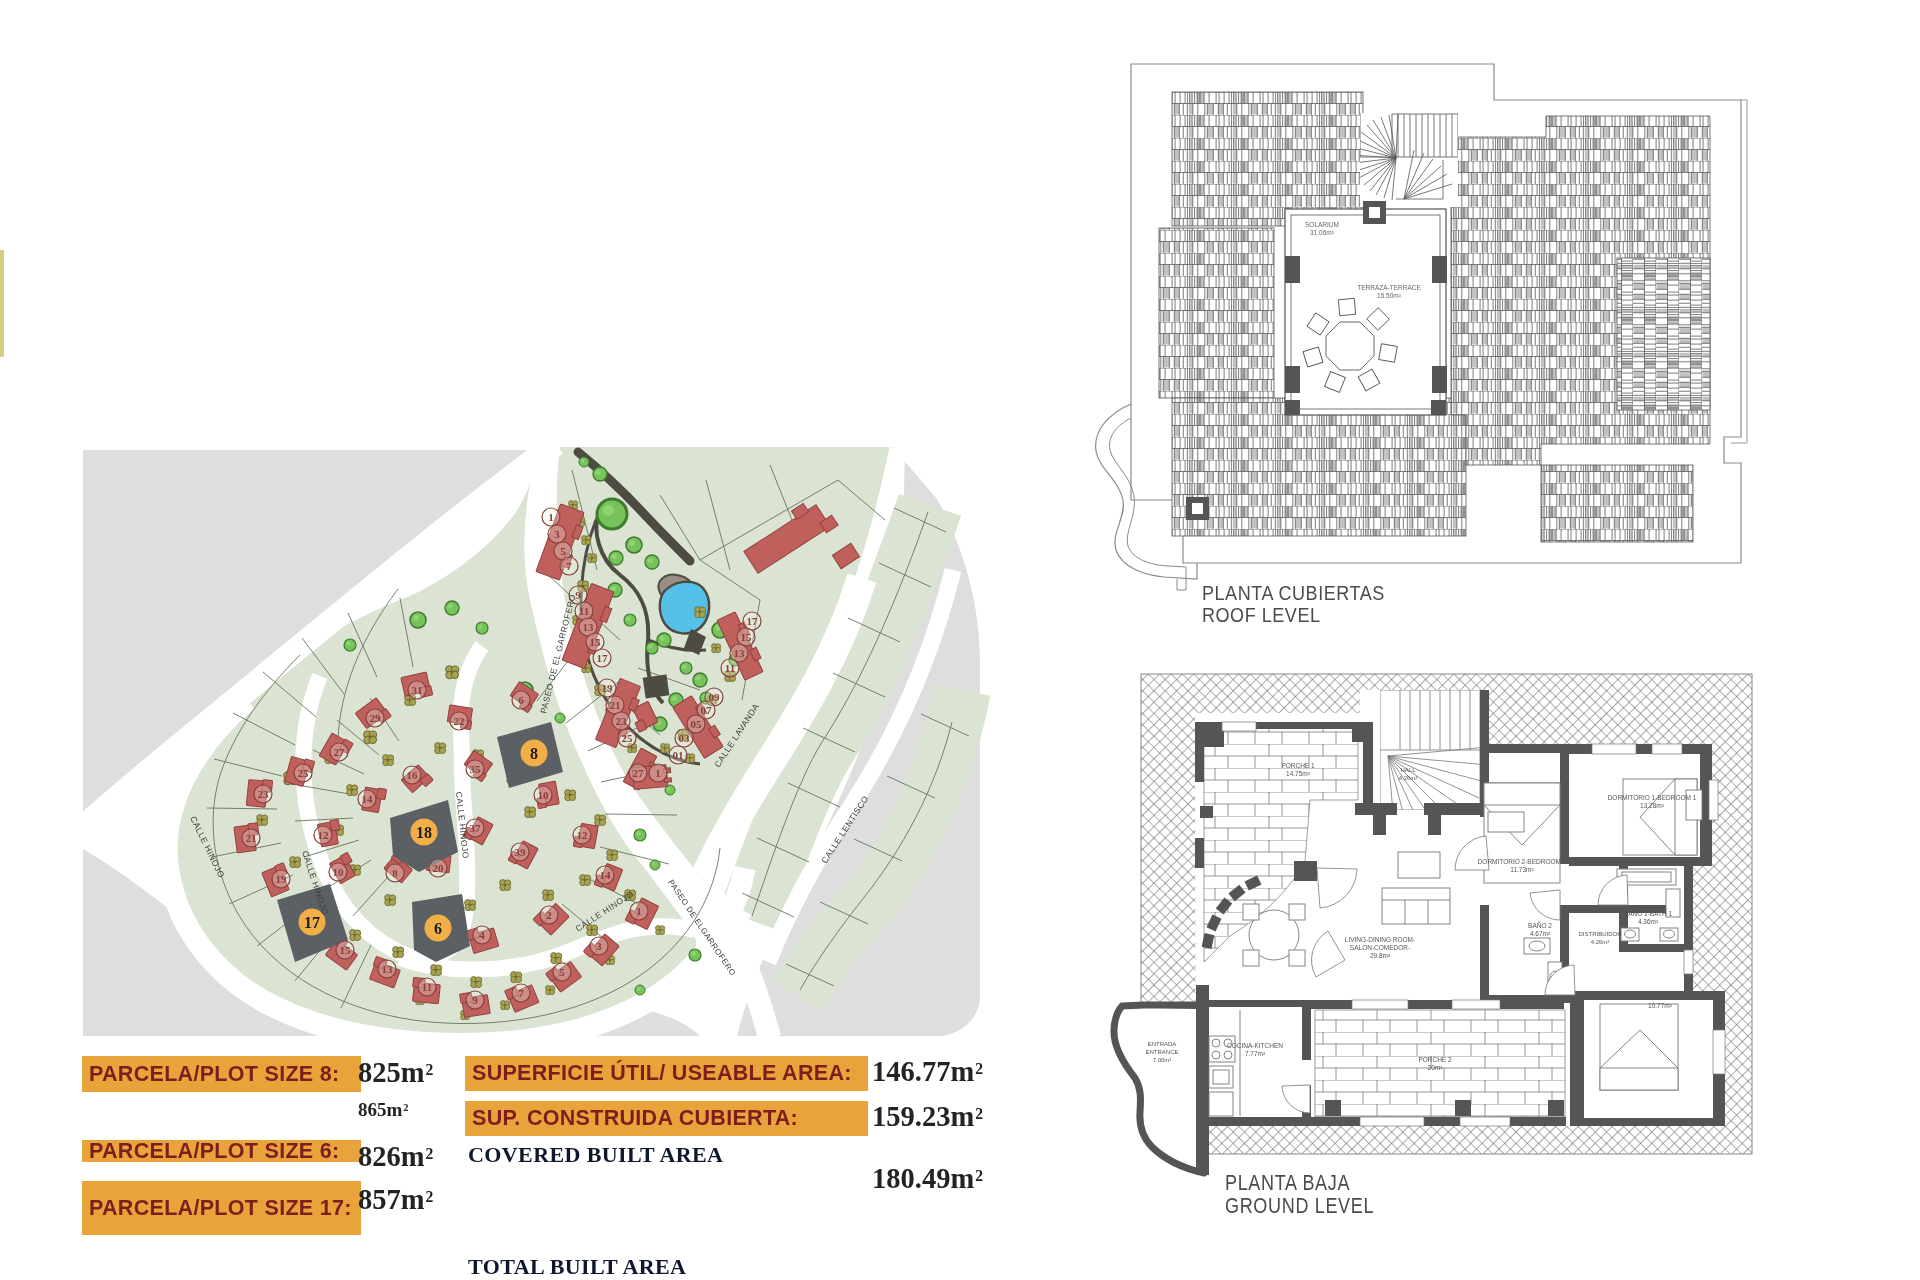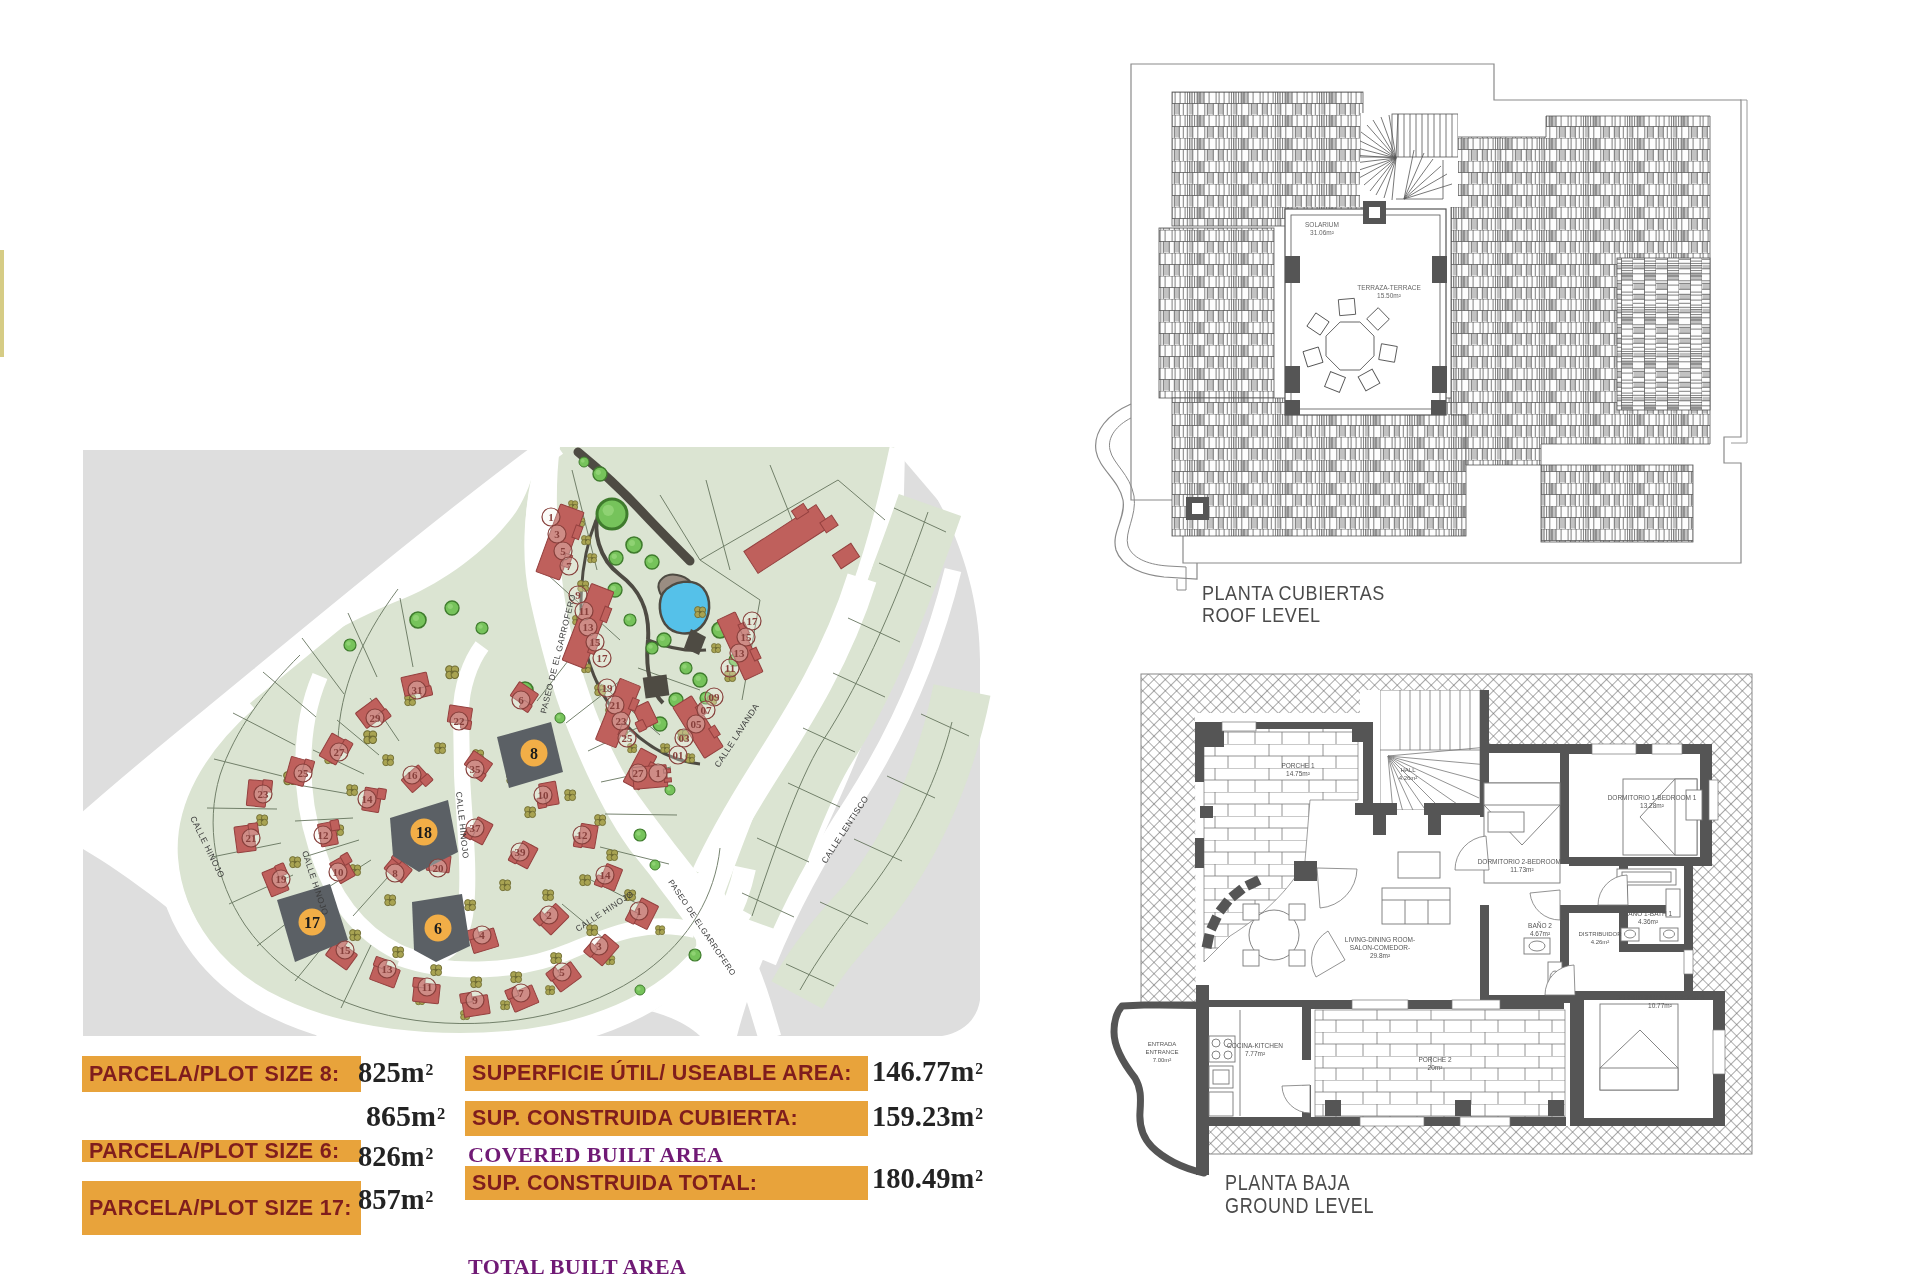--- a/index.html
+++ b/index.html
@@ -1,21 +1,21 @@
 <!DOCTYPE html>
 <html><head><meta charset="utf-8">
 <style>
 html,body{margin:0;padding:0;background:#fff;}
 #page{position:relative;width:1920px;height:1280px;overflow:hidden;background:#fff;
  font-family:"Liberation Serif",serif;}
 .bar{position:absolute;background:#E8A33B;color:#7f1d1d;font-weight:bold;
  display:flex;align-items:center;font-family:Liberation Sans, sans-serif;letter-spacing:0.3px;}
 .val{position:absolute;color:#232323;font-weight:bold;font-family:"Liberation Serif",serif;}
 .val .sup{font-size:55%;position:relative;top:-0.45em;margin-left:1px;}
-.plain{position:absolute;color:#701a75;font-weight:bold;font-size:22px;
+.plain{position:absolute;color:#0f172a;font-weight:bold;font-size:22px;
  font-family:"Liberation Serif",serif;letter-spacing:0.4px;}
 </style></head>
 <body>
 <div id="page">
 
 <div style="position:absolute;left:0;top:250px;width:4px;height:107px;background:#d6cc85;"></div>
 <svg width="1920" height="1280" viewBox="0 0 1920 1280" style="position:absolute;left:0;top:0">
 
 <defs>
 <g id="tg">
@@ -979,33 +979,32 @@
         <text x="1600" y="944" font-size="6" text-anchor="middle" fill="#555" font-family="Liberation Sans, sans-serif">4.26m²</text>
 
 <text transform="translate(1225 1190) scale(0.82 1)" font-size="22" fill="#4b4b4b" font-family="Liberation Sans, sans-serif" letter-spacing="0.8">PLANTA BAJA</text>
 <text transform="translate(1225 1213) scale(0.82 1)" font-size="22" fill="#4b4b4b" font-family="Liberation Sans, sans-serif" letter-spacing="0.8">GROUND LEVEL</text>
 </g>
 </svg>
 
 <div class="bar" style="left:82px;top:1056px;width:272px;height:36px;font-size:21.5px;padding-left:7px">PARCELA/PLOT SIZE 8:</div>
 <div class="val" style="left:358px;top:1057px;font-size:28.5px">825m<span class="sup">2</span></div>
 
-<div class="val" style="left:366px;top:1099px;font-size:30px">865m<span class="sup">2</span></div>
+<div class="val" style="left:358px;top:1099px;font-size:19px">865m<span class="sup">2</span></div>
 
 <div class="bar" style="left:82px;top:1140px;width:272px;height:22px;font-size:21.5px;padding-left:7px">PARCELA/PLOT SIZE 6:</div>
 <div class="val" style="left:358px;top:1141px;font-size:28.5px">826m<span class="sup">2</span></div>
 
 <div class="bar" style="left:82px;top:1181px;width:272px;height:54px;font-size:21.5px;padding-left:7px">PARCELA/PLOT SIZE 17:</div>
 <div class="val" style="left:358px;top:1184px;font-size:28.5px">857m<span class="sup">2</span></div>
 
 <div class="bar" style="left:465px;top:1056px;width:396px;height:35px;font-size:21.5px;padding-left:7px">SUPERFICIE ÚTIL/ USEABLE AREA:</div>
 <div class="val" style="left:872px;top:1056px;font-size:28.5px">146.77m<span class="sup">2</span></div>
 
 <div class="bar" style="left:465px;top:1101px;width:396px;height:35px;font-size:21.5px;padding-left:7px">SUP. CONSTRUIDA CUBIERTA:</div>
 <div class="val" style="left:872px;top:1101px;font-size:28.5px">159.23m<span class="sup">2</span></div>
 
 <div class="plain" style="left:468px;top:1142px">COVERED BUILT AREA</div>
 
-<div class="bar" style="left:465px;top:1166px;width:396px;height:34px;font-size:21.5px;padding-left:7px">SUP. CONSTRUIDA TOTAL:</div>
 <div class="val" style="left:872px;top:1163px;font-size:28.5px">180.49m<span class="sup">2</span></div>
 
 <div class="plain" style="left:468px;top:1254px">TOTAL BUILT AREA</div>
 </div>
 
 </body></html>

